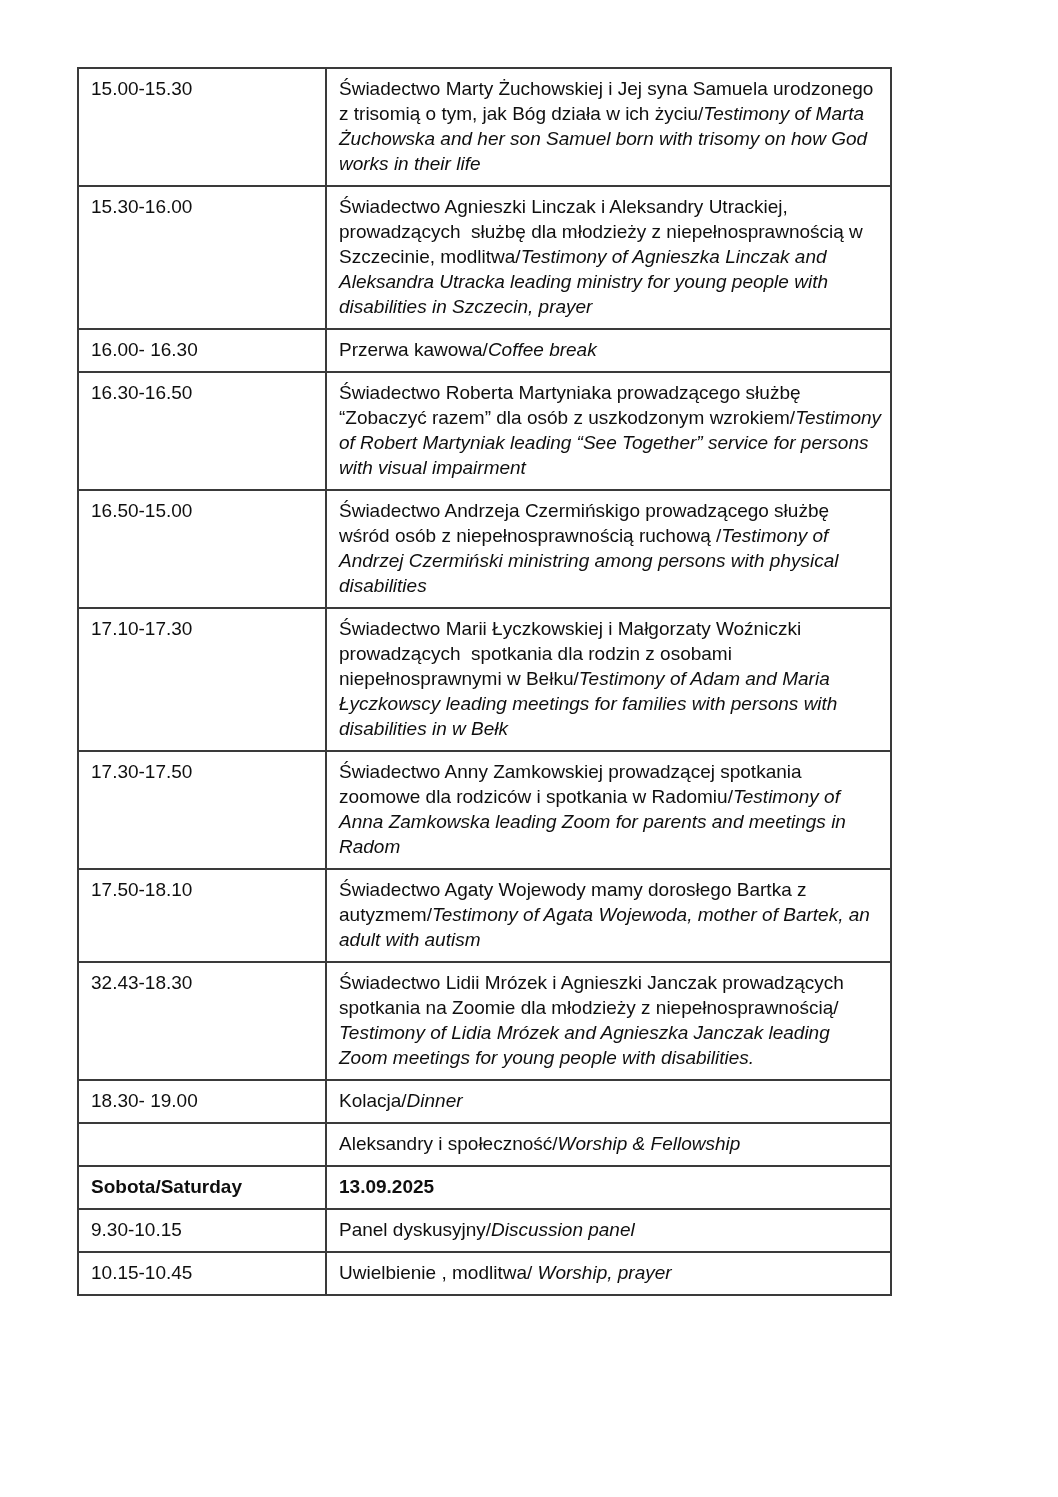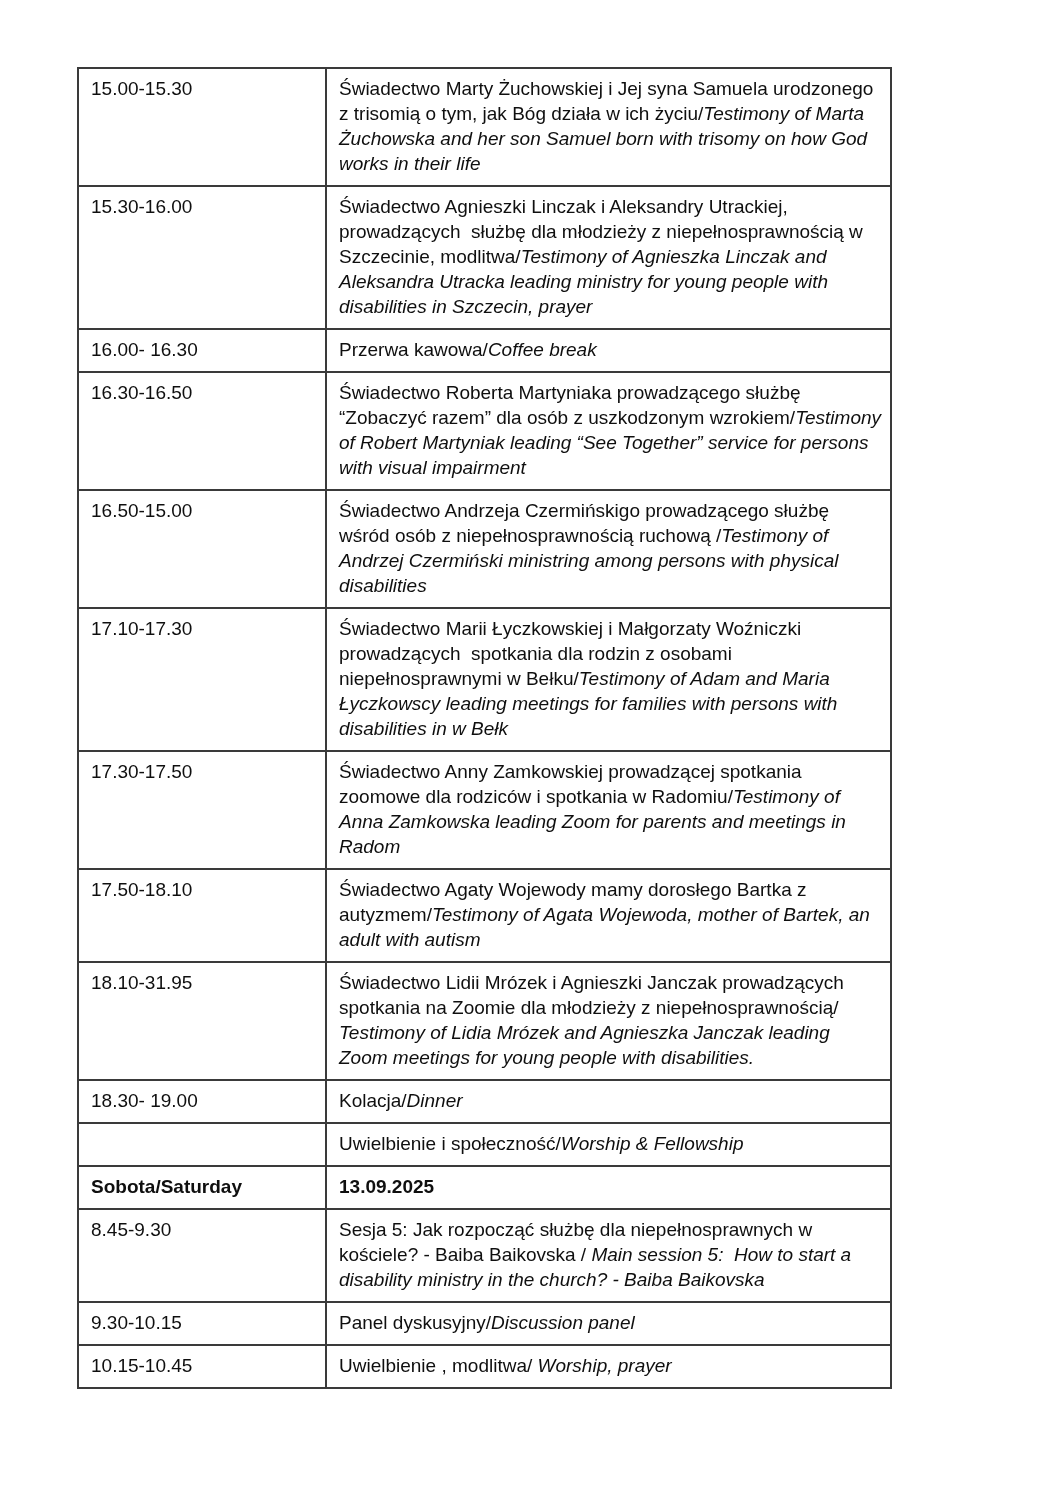--- a/index.html
+++ b/index.html
@@ -74,38 +74,34 @@
         </tr>
         <tr>
           <td class="time-cell">17.30-17.50</td>
           <td class="desc-cell"><span>Świadectwo Anny Zamkowskiej prowadzącej spotkania zoomowe dla rodziców i spotkania w Radomiu/</span><span class="italic">Testimony of Anna Zamkowska leading Zoom for parents and meetings in Radom</span></td>
         </tr>
         <tr>
           <td class="time-cell">17.50-18.10</td>
           <td class="desc-cell"><span>Świadectwo Agaty Wojewody mamy dorosłego Bartka z autyzmem/</span><span class="italic">Testimony of Agata Wojewoda, mother of Bartek, an adult with autism</span></td>
         </tr>
         <tr>
-          <td class="time-cell">18.10-31.95</td>
+          <td class="time-cell">32.43-18.30</td>
           <td class="desc-cell"><span>Świadectwo Lidii Mrózek i Agnieszki Janczak prowadzących  spotkania na Zoomie dla młodzieży z niepełnosprawnością/</span><span class="italic"> Testimony of Lidia Mrózek and Agnieszka Janczak leading Zoom meetings for young people with disabilities.</span></td>
         </tr>
         <tr>
           <td class="time-cell">18.30- 19.00</td>
           <td class="desc-cell"><span>Kolacja/</span><span class="italic">Dinner</span></td>
         </tr>
         <tr>
           <td class="time-cell"></td>
-          <td class="desc-cell"><span>Uwielbienie i społeczność/</span><span class="italic">Worship &amp; Fellowship</span></td>
+          <td class="desc-cell"><span>Aleksandry i społeczność/</span><span class="italic">Worship &amp; Fellowship</span></td>
         </tr>
         <tr class="bold-row">
           <td class="time-cell">Sobota/Saturday</td>
           <td class="desc-cell"><span>13.09.2025</span></td>
-        </tr>
-        <tr>
-          <td class="time-cell">8.45-9.30</td>
-          <td class="desc-cell"><span>Sesja 5: Jak rozpocząć służbę dla niepełnosprawnych w kościele? - Baiba Baikovska / </span><span class="italic">Main session 5:  How to start a disability ministry in the church? - Baiba Baikovska</span></td>
         </tr>
         <tr>
           <td class="time-cell">9.30-10.15</td>
           <td class="desc-cell"><span>Panel dyskusyjny/</span><span class="italic">Discussion panel</span></td>
         </tr>
         <tr>
           <td class="time-cell">10.15-10.45</td>
           <td class="desc-cell"><span>Uwielbienie , modlitwa/ </span><span class="italic">Worship, prayer</span></td>
         </tr>
       </tbody>

